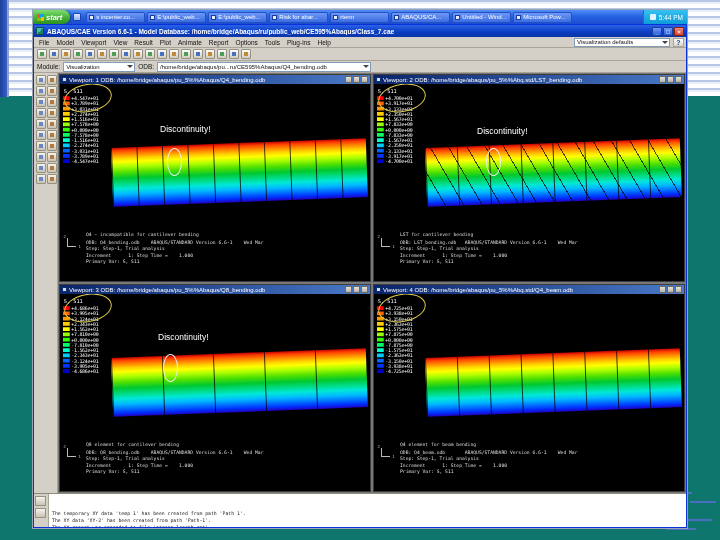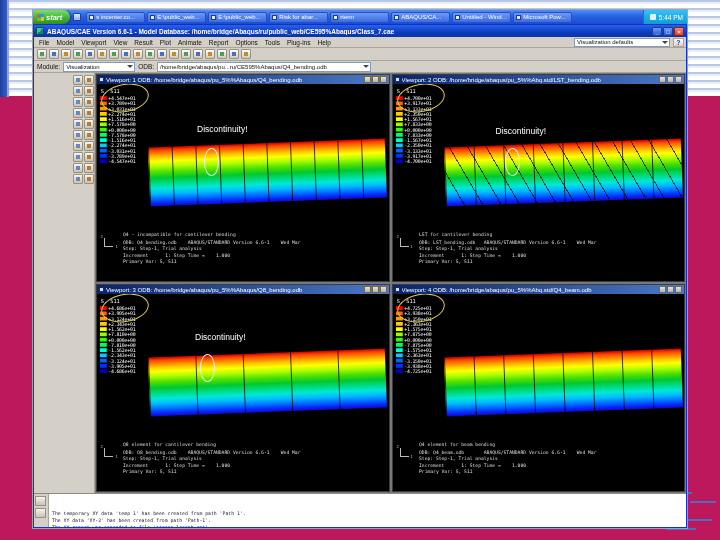--- a/index.html
+++ b/index.html
@@ -1,21 +1,21 @@
 <!DOCTYPE html>
 <html><head>
 <meta charset="utf-8">
 <style>
   * { margin:0; padding:0; box-sizing:border-box; }
   body {
     width:720px; height:540px; position:relative; overflow:hidden;
     background:#fff; font-family:"Liberation Sans", sans-serif;
   }
   
-  .slide { position:absolute; inset:0; background:#be185d; }
+  .slide { position:absolute; inset:0; background:#0f766e; }
   .stripes-top {
     position:absolute; left:0; top:0; width:720px; height:96px;
     background:repeating-linear-gradient(180deg,
       #b9c7e6 0 2px, #e9eef8 2px 4px, #ffffff 4px 8px);
   }
   .left-accent {
     position:absolute; left:0; top:0; width:9px; height:97px;
     background:linear-gradient(90deg,#1c3f9e,#3a5fc0);
     border-right:2px solid #8ba3d6;
   }
@@ -113,21 +113,21 @@
     padding:0 3px; font-size:6.5px; color:#111;
     border-bottom:1px solid #a8a49a; background:#d4d0c8;
   }
   .combo {
     height:10px; background:#fff; border:1px solid #7f9db9; font-size:6px;
     display:flex; align-items:center; justify-content:space-between;
     padding:0 1px 0 2px; white-space:nowrap; overflow:hidden;
   }
   .combo.module { width:72px; }
   .combo.odb { width:214px; }
-  .main { flex:1; display:flex; min-height:0;margin-left:37px; }
+  .main { flex:1; display:flex; min-height:0; }
   .toolbox {
     width:24px; flex:0 0 auto; background:#d4d0c8; border-right:1px solid #a8a49a;
     display:grid; grid-template-columns:repeat(2,10px); gap:1px;
     padding:2px; align-content:start;
   }
   .tool-icon {
     width:10px; height:10px; border:1px solid #97927f; border-radius:1px;
     background:linear-gradient(#f6f4ec,#c8c3b3); position:relative;
   }
   .tool-icon::after { content:""; position:absolute; inset:2px; background:#6a86c4; }

